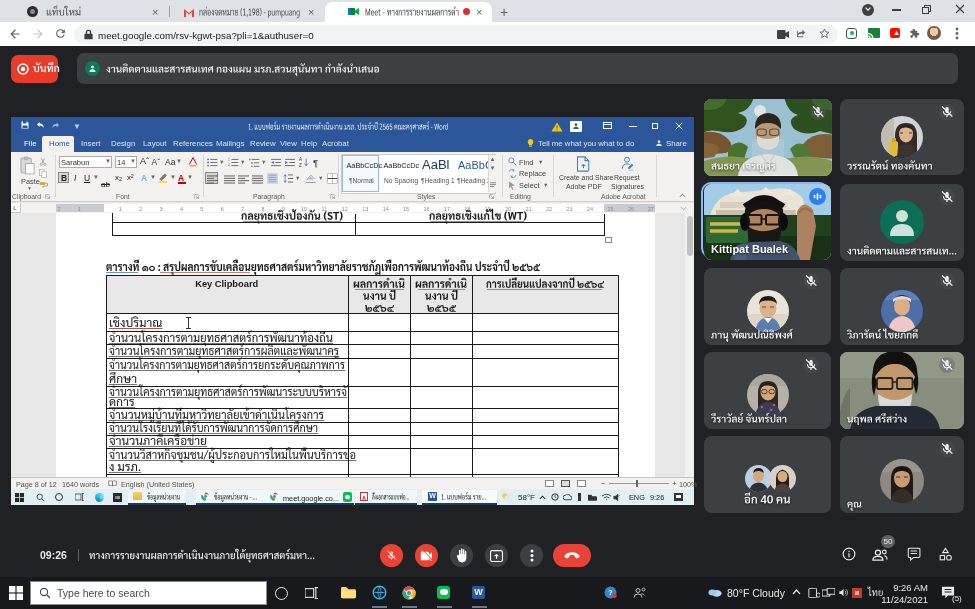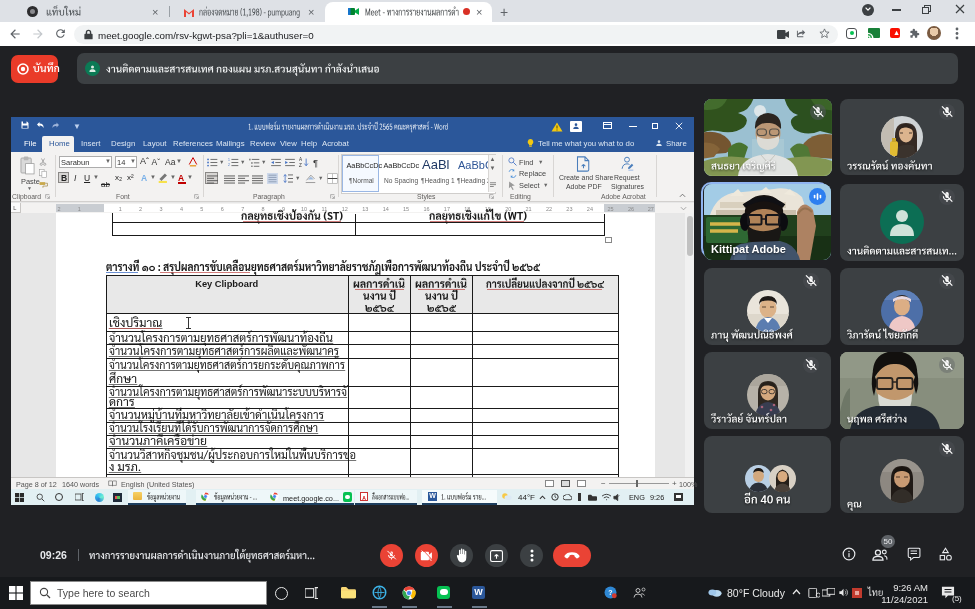--- a/index.html
+++ b/index.html
@@ -1625,21 +1625,21 @@
       <use href="#t15" x="6531"></use>
       <use href="#t64" x="7103"></use>
       <use href="#t64" x="7355"></use>
       <use href="#t64" x="7607"></use>
     </g>
   </svg>
 <svg style="position:absolute;left:501px;top:492px" width="11" height="9" viewBox="0 0 14 11">
     <circle cx="5" cy="5" r="3.5" fill="#f7c948"></circle>
     <ellipse cx="9" cy="7" rx="4.5" ry="3" fill="#dce9f5"></ellipse>
   </svg>
-<div style="position:absolute;left:518.0px;top:492.5px;font:400 8.0px 'Liberation Sans',sans-serif;color:#222;white-space:nowrap;">44°F</div>
+<div style="position:absolute;left:518.0px;top:492.5px;font:400 8.0px 'Liberation Sans',sans-serif;color:#222;white-space:nowrap;">58°F</div>
 <svg style="position:absolute;left:539px;top:495px" width="7" height="5" viewBox="0 0 8 5">
     <path d="M1 4 L4 1 7 4" stroke="#333" stroke-width="1.2" fill="none"></path>
   </svg>
 <svg style="position:absolute;left:551px;top:493px" width="8" height="8" viewBox="0 0 8 8">
     <circle cx="4" cy="4" r="3.2" fill="none" stroke="#333" stroke-width="1"></circle>
     <path d="M4 2.2 V4 l1.4 1" stroke="#333" stroke-width=".8" fill="none"></path>
   </svg>
 <svg style="position:absolute;left:563px;top:494px" width="9" height="7" viewBox="0 0 10 7">
     <path d="M2.5 6 a2.5 2.5 0 0 1 0-5 A3 3 0 0 1 8 2 a2 2 0 0 1 0 4z" fill="none" stroke="#333" stroke-width="1"></path>
   </svg>
@@ -1780,21 +1780,21 @@
 <path d="M44 42 Q42 54 49 61 Q55 66 62 65 Q71 64 75 56 Q78 48 77 42 Q68 48 56 47 Q48 46 44 42z" fill="#191715"></path>
 <path d="M26 76 Q30 60 48 58 L76 57 Q92 60 96 76z" fill="#41536a"></path>
 <path d="M30 64 Q36 58 44 60 L42 76 H30z" fill="#4a5f7a"></path>
 </svg>
 <div style="position:absolute;left:809px;top:188px;width:17px;height:17px;border-radius:50%;background:#2d7ff0"></div>
 <svg style="position:absolute;left:813px;top:192px" width="9" height="9" viewBox="0 0 12 12">
     <rect x="1" y="3.5" width="2.2" height="5" rx="1.1" fill="#fff"></rect>
     <rect x="4.9" y="1.5" width="2.2" height="9" rx="1.1" fill="#fff"></rect>
     <rect x="8.8" y="3.5" width="2.2" height="5" rx="1.1" fill="#fff"></rect>
   </svg>
-<div style="position:absolute;left:711.0px;top:243.0px;font:700 11.0px 'Liberation Sans',sans-serif;color:#fff;white-space:nowrap;text-shadow:0 1px 2px rgba(0,0,0,.6)">Kittipat Adobe</div>
+<div style="position:absolute;left:711.0px;top:243.0px;font:700 11.0px 'Liberation Sans',sans-serif;color:#fff;white-space:nowrap;text-shadow:0 1px 2px rgba(0,0,0,.6)">Kittipat Bualek</div>
 <div style="position:absolute;left:840.0px;top:184.0px;width:123.5px;height:76.5px;border-radius:8px;background:#3c4043;overflow:hidden"></div>
 <div style="position:absolute;left:879.5px;top:200px;width:44px;height:44px;border-radius:50%;background:#0c6e54"></div>
 <svg style="position:absolute;left:889.5px;top:208px" width="24" height="28" viewBox="0 0 24 28">
     <circle cx="12" cy="8" r="6" fill="#cfe2d9"></circle>
     <path d="M0 28 Q0 16 12 16 Q24 16 24 28z" fill="#cfe2d9"></path>
   </svg>
 <svg style="position:absolute;left:938.5px;top:189.0px" width="16" height="16" viewBox="0 0 24 24">
     <circle cx="12" cy="12" r="12" fill="#53575d" opacity="0.35"></circle>
     <path d="M12 13.5 a2.6 2.6 0 0 0 2.6-2.6 V7 a2.6 2.6 0 0 0-5.2 0 v3.9 A2.6 2.6 0 0 0 12 13.5z M16.6 10.9 a4.6 4.6 0 0 1-9.2 0 H5.8 a6.2 6.2 0 0 0 5.4 6.1 V19.5 h1.6 v-2.5 a6.2 6.2 0 0 0 5.4-6.1z" fill="#fff"></path>
     <path d="M4.5 3.5 L20 19" stroke="#fff" stroke-width="1.8"></path>

